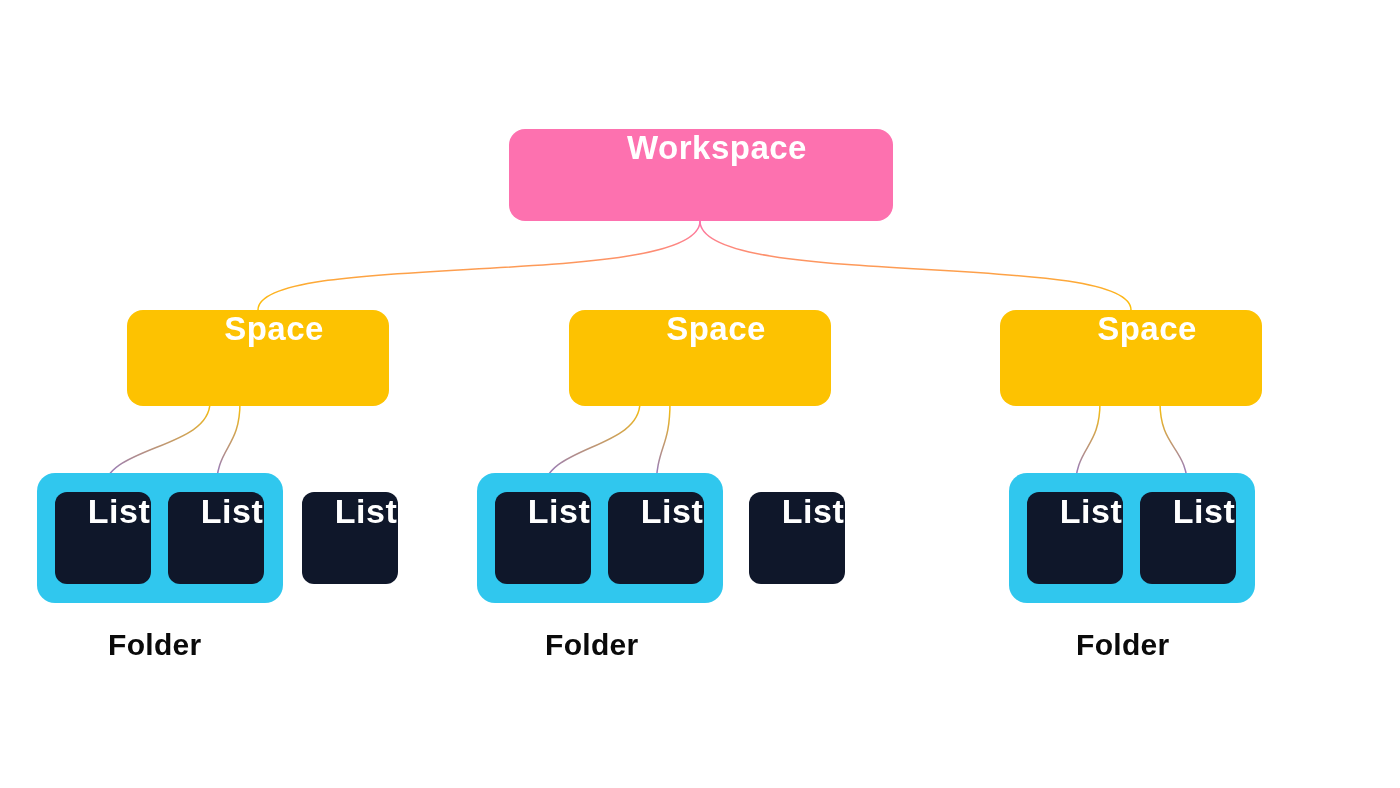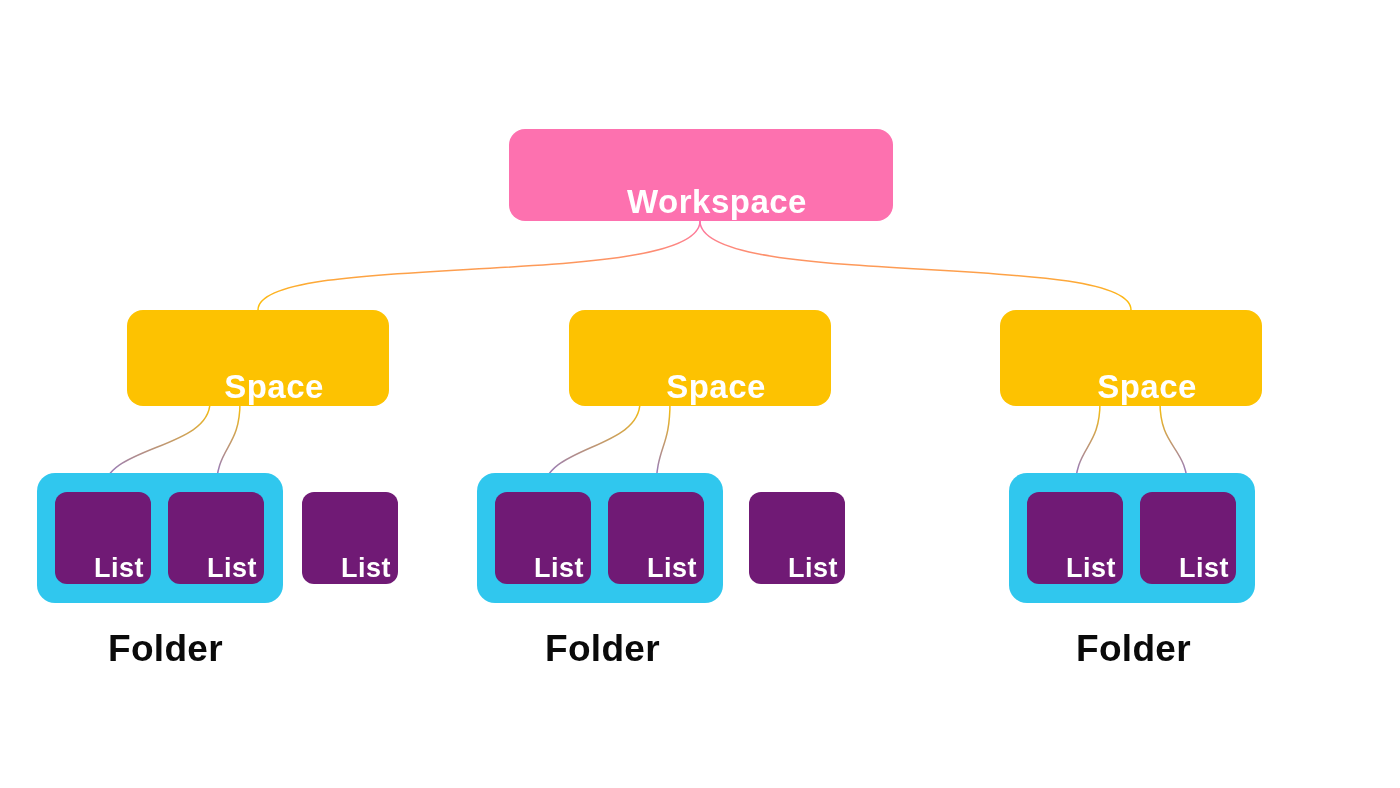--- a/index.html
+++ b/index.html
@@ -12,21 +12,21 @@
       overflow: hidden;
     }
     .canvas {
       position: relative;
       width: 100%;
       height: 100%;
     }
     .node {
       position: absolute;
       display: flex;
-      align-items: flex-end;
+      align-items: flex-start;
       justify-content: center;
       border-radius: 16px;
       color: #ffffff;
       font-weight: 800;
       padding-left: 32px;
     }
     .workspace {
       width: 384px;
       height: 92px;
       left: 509px;
@@ -51,36 +51,36 @@
       border-radius: 18px;
       width: 246px;
       height: 130px;
     }
     .folder-1 { left: 37px; top: 473px; }
     .folder-2 { left: 477px; top: 473px; }
     .folder-3 { left: 1009px; top: 473px; }
     .list {
       width: 96px;
       height: 92px;
-      background: #701a75;
-      font-size: 27px;
+      background: #0f172a;
+      font-size: 34px;
       border-radius: 12px;
       letter-spacing: 0.5px;
     }
     .list-1 { left: 55px; top: 492px; }
     .list-2 { left: 168px; top: 492px; }
     .list-3 { left: 302px; top: 492px; }
     .list-4 { left: 495px; top: 492px; }
     .list-5 { left: 608px; top: 492px; }
     .list-6 { left: 749px; top: 492px; }
     .list-7 { left: 1027px; top: 492px; }
     .list-8 { left: 1140px; top: 492px; }
     .folder-label {
       position: absolute;
-      font-size: 37px;
+      font-size: 30px;
       font-weight: 900;
       color: #0a0a0a;
       letter-spacing: 0.3px;
     }
     .flabel-1 { left: 108px; top: 628px; }
     .flabel-2 { left: 545px; top: 628px; }
     .flabel-3 { left: 1076px; top: 628px; }
     svg.connector {
       position: absolute;
       top: 0;

